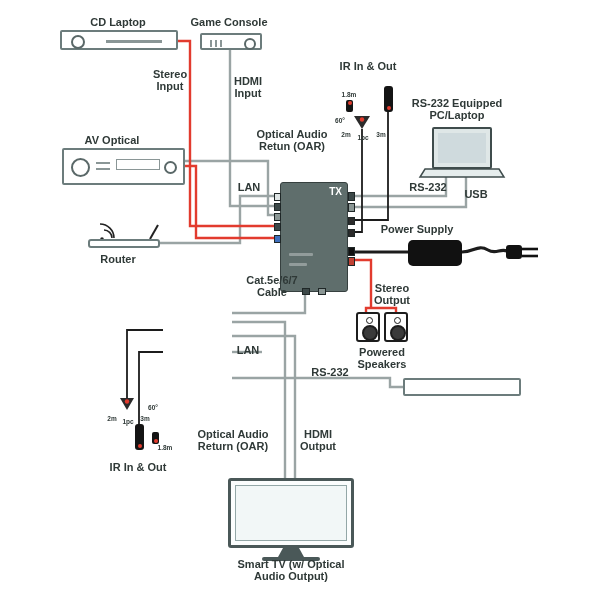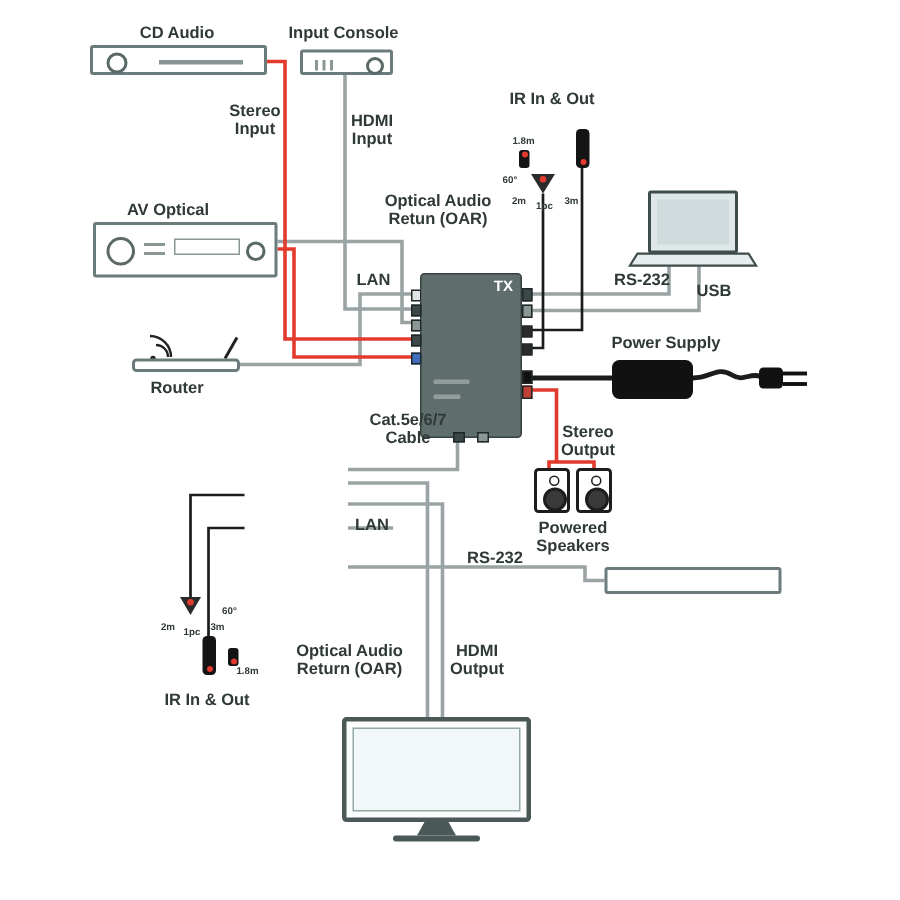--- a/index.html
+++ b/index.html
@@ -157,48 +157,52 @@
     <span class="tip" style="top:1px"></span>
   </div>
 
   <div class="dev wand" style="left:135px;top:424px">
     <span class="tip" style="bottom:2px"></span>
   </div>
   <div class="dev recv" style="left:152px;top:432px">
     <span class="tip" style="bottom:1px"></span>
   </div>
 
-  <div class="lbl" style="left:118px;top:16px">CD Audio</div>
-  <div class="lbl" style="left:229px;top:16px">Input Console</div>
+  <div class="lbl" style="left:118px;top:16px">CD Laptop</div>
+  <div class="lbl" style="left:229px;top:16px">Game Console</div>
   <div class="lbl" style="left:170px;top:68px">Stereo
 Input</div>
   <div class="lbl" style="left:248px;top:75px">HDMI
 Input</div>
   <div class="lbl" style="left:368px;top:60px">IR In &amp; Out</div>
+  <div class="lbl" style="left:457px;top:97px">RS-232 Equipped
+PC/Laptop</div>
   <div class="lbl" style="left:112px;top:134px">AV Optical</div>
   <div class="lbl" style="left:292px;top:128px">Optical Audio
 Retun (OAR)</div>
   <div class="lbl" style="left:249px;top:181px">LAN</div>
   <div class="lbl" style="left:428px;top:181px">RS-232</div>
   <div class="lbl" style="left:476px;top:188px">USB</div>
   <div class="lbl" style="left:118px;top:253px">Router</div>
-  <div class="lbl" style="left:444px;top:223px">Power Supply</div>
+  <div class="lbl" style="left:417px;top:223px">Power Supply</div>
   <div class="lbl" style="left:272px;top:274px">Cat.5e/6/7
 Cable</div>
   <div class="lbl" style="left:392px;top:282px">Stereo
 Output</div>
   <div class="lbl" style="left:382px;top:346px">Powered
 Speakers</div>
   <div class="lbl" style="left:248px;top:344px">LAN</div>
   <div class="lbl" style="left:330px;top:366px">RS-232</div>
   <div class="lbl" style="left:138px;top:461px">IR In &amp; Out</div>
   <div class="lbl" style="left:233px;top:428px">Optical Audio
 Return (OAR)</div>
   <div class="lbl" style="left:318px;top:428px">HDMI
 Output</div>
+  <div class="lbl" style="left:291px;top:558px">Smart TV (w/ Optical
+Audio Output)</div>
 
   <div class="tiny" style="left:349px;top:91px">1.8m</div>
   <div class="tiny" style="left:340px;top:117px">60°</div>
   <div class="tiny" style="left:346px;top:131px">2m</div>
   <div class="tiny" style="left:363px;top:134px">1pc</div>
   <div class="tiny" style="left:381px;top:131px">3m</div>
 
   <div class="tiny" style="left:112px;top:415px">2m</div>
   <div class="tiny" style="left:128px;top:418px">1pc</div>
   <div class="tiny" style="left:145px;top:415px">3m</div>

